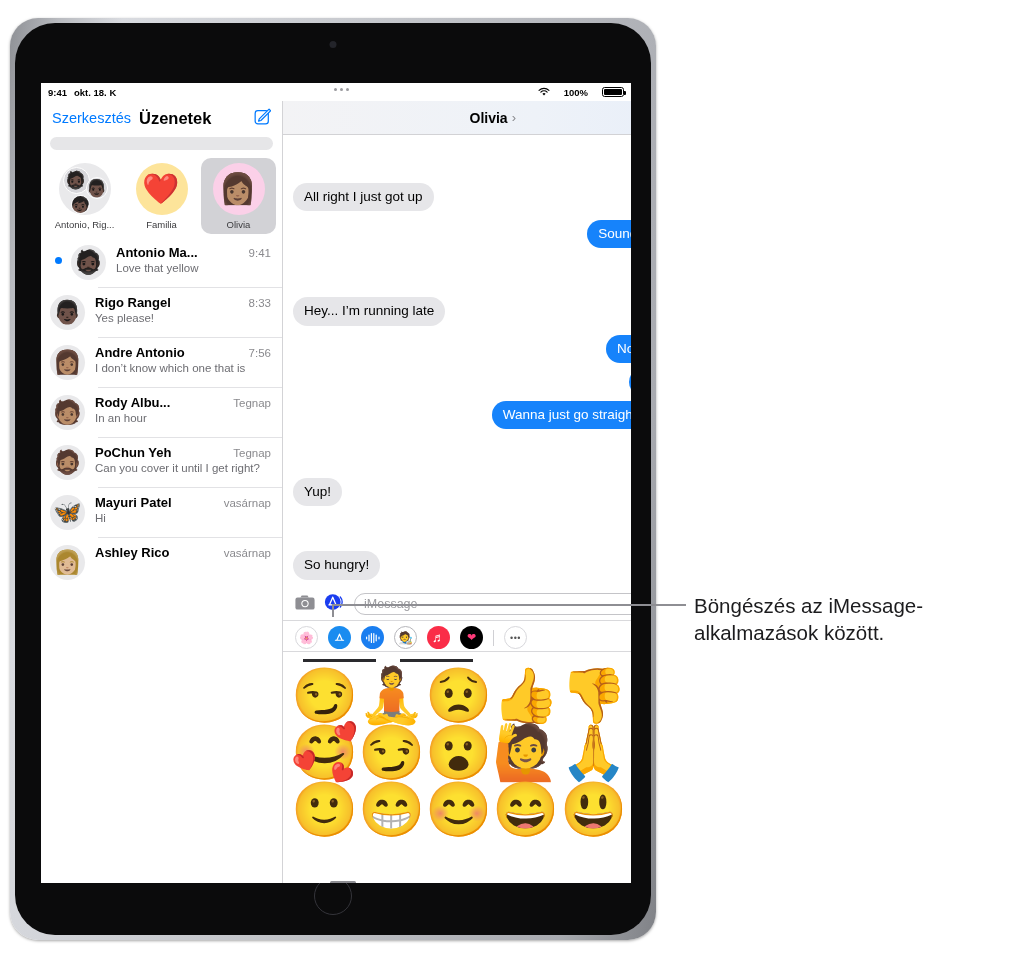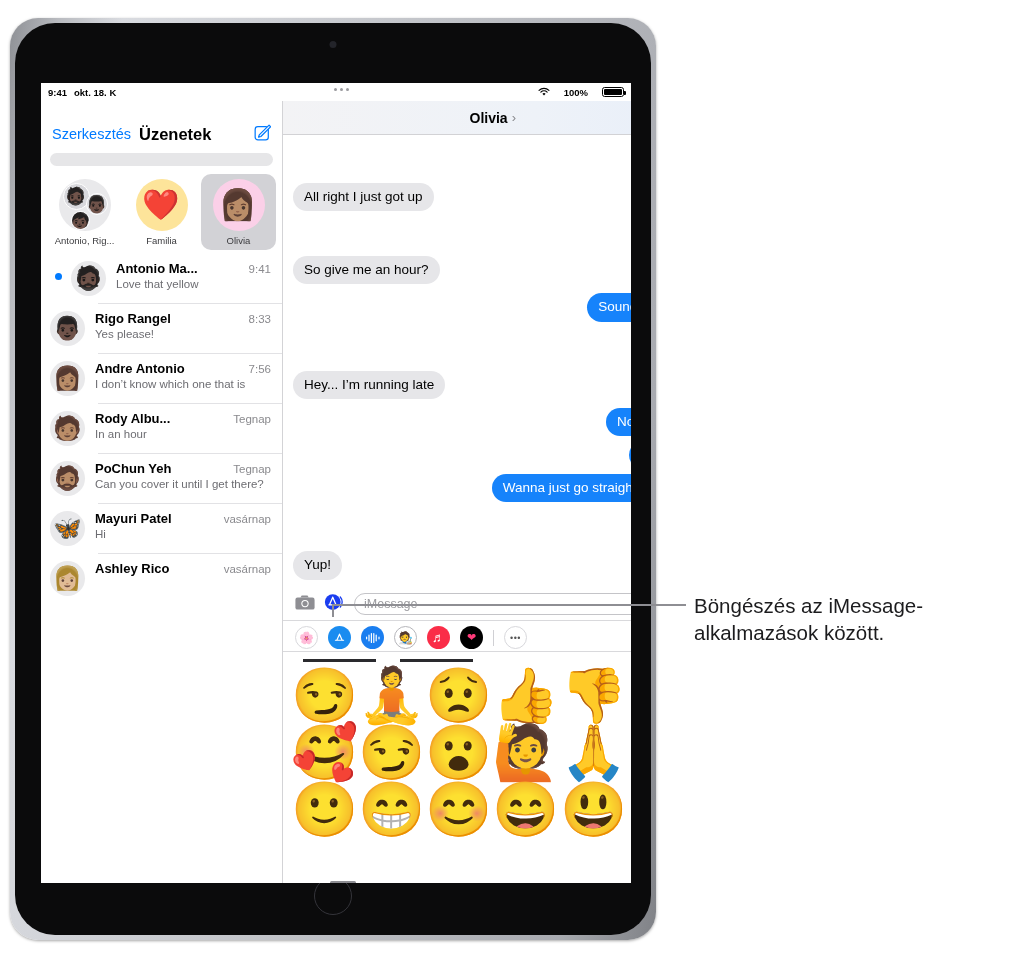--- a/index.html
+++ b/index.html
@@ -67,21 +67,21 @@
   #split { display: flex; height: 782px; position: relative; }
 
   
   #sidebar {
     width: 243px; background: #ffffff; position: relative;
     border-right: .5px solid #d3d3d6;
     display: flex; flex-direction: column;
   }
   #side-head {
     height: 34px; display: flex; align-items: center; padding: 0 11px;
-    gap: 8px; background: #fff; margin-top: 16px;
+    gap: 8px; background: #fff;
   }
   #edit-btn { color: #007aff; font-size: 14.5px; }
   #side-title { font-size: 16.5px; font-weight: bold; color: #000; }
   #compose-icon { margin-left: auto; color: #007aff; }
   #searchbar {
     margin: 2px 9px 8px; height: 13px; border-radius: 7px; background: #e6e6e8;
   }
 
   
   #pinned { display: flex; padding: 0 6px; gap: 2px; }
@@ -310,21 +310,21 @@
                 <div class="c-prev">In an hour</div>
               </div>
             </div>
             <div class="conv">
               <span class="c-av">🧔🏽</span>
               <div class="c-body">
                 <div class="c-top">
                   <span class="c-name">PoChun Yeh</span>
                   <span class="c-time">Tegnap</span>
                 </div>
-                <div class="c-prev">Can you cover it until I get there?</div>
+                <div class="c-prev">Can you cover it until I get right?</div>
               </div>
             </div>
             <div class="conv">
               <span class="c-av">🦋</span>
               <div class="c-body">
                 <div class="c-top">
                   <span class="c-name">Mayuri Patel</span>
                   <span class="c-time">vasárnap</span>
                 </div>
                 <div class="c-prev">Hi</div>
@@ -345,23 +345,20 @@
         <div id="chat">
           <div id="chat-head">
             <span id="chat-title">Olivia</span>
             <span id="chat-chev">›</span>
 
           </div>
 
           <div id="thread">
             <div class="row">
                 <div class="bub in">All right I just got up</div>
-              </div>
-            <div class="row">
-                <div class="bub in tail">So give me an hour?</div>
               </div>
             <div class="row out" style="margin-top:9px">
                 <div class="bub out tail">Sounds good!</div>
               </div>
             <div class="row" style="margin-top:9px">
                 <div class="bub in tail">Hey... I’m running late</div>
               </div>
             <div class="row out" style="margin-top:9px">
                 <div class="bub out">No worries</div>
               </div>

